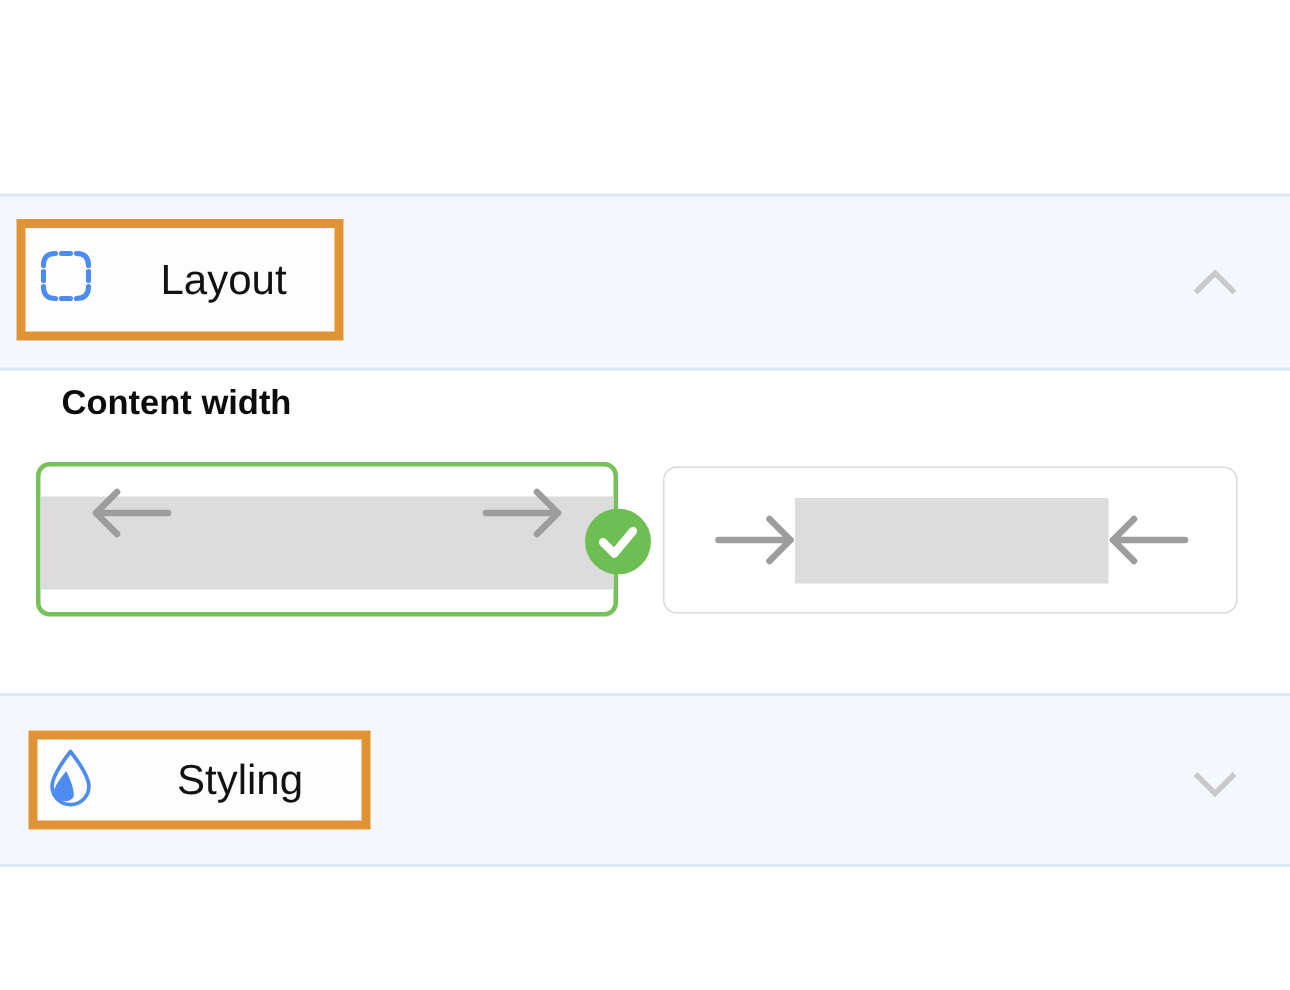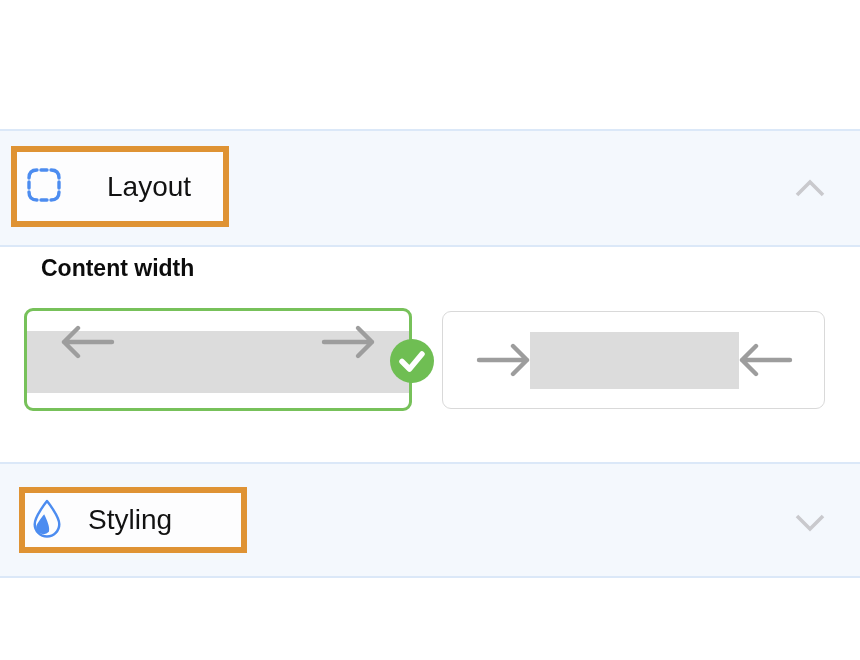--- a/index.html
+++ b/index.html
@@ -16,21 +16,21 @@
     background:#f4f8fd;border-top:2px solid #dbe8f8;border-bottom:2px solid #dbe8f8;
     cursor:pointer;
   }
   #layout-bar{top:129px;height:118px;}
   #styling-bar{top:462px;height:116px;}
   .annotation{
     position:absolute;box-sizing:border-box;border:6px solid #df9334;
     background:#fdfdfe;display:flex;align-items:center;
   }
   #layout-annotation{left:11px;top:146px;width:218px;height:81px;padding-left:10px;gap:46px;}
-  #styling-annotation{left:19px;top:487px;width:228px;height:66px;padding-left:5px;gap:24px;}
+  #styling-annotation{left:19px;top:487px;width:228px;height:66px;padding-left:5px;gap:54px;}
   .section-label{font-size:28px;font-weight:400;color:#121212;line-height:1;text-align:center;}
   .chevron{position:absolute;left:795px;}
   #layout-chevron{top:179px;}
   #styling-chevron{top:513px;}
   .field-label{
     position:absolute;left:27px;top:255px;font-size:23px;font-weight:700;color:#0c0c0c;margin-left:14px;
   }
   .option-card{
     position:absolute;box-sizing:border-box;background:#ffffff;border-radius:9px;cursor:pointer;
   }

